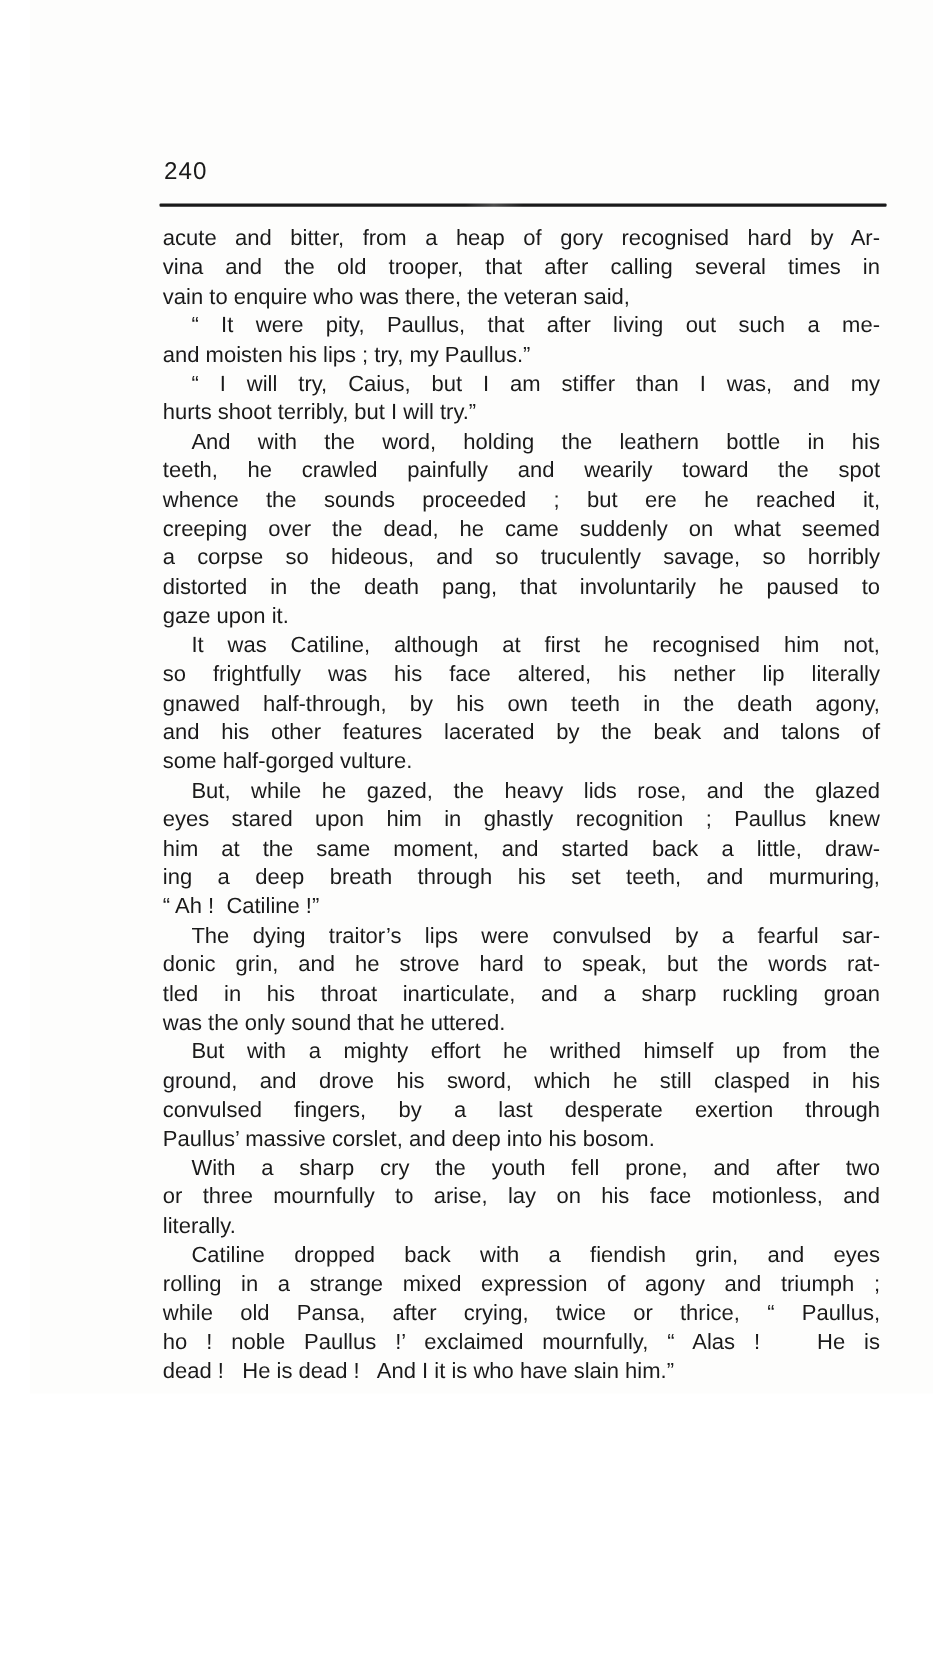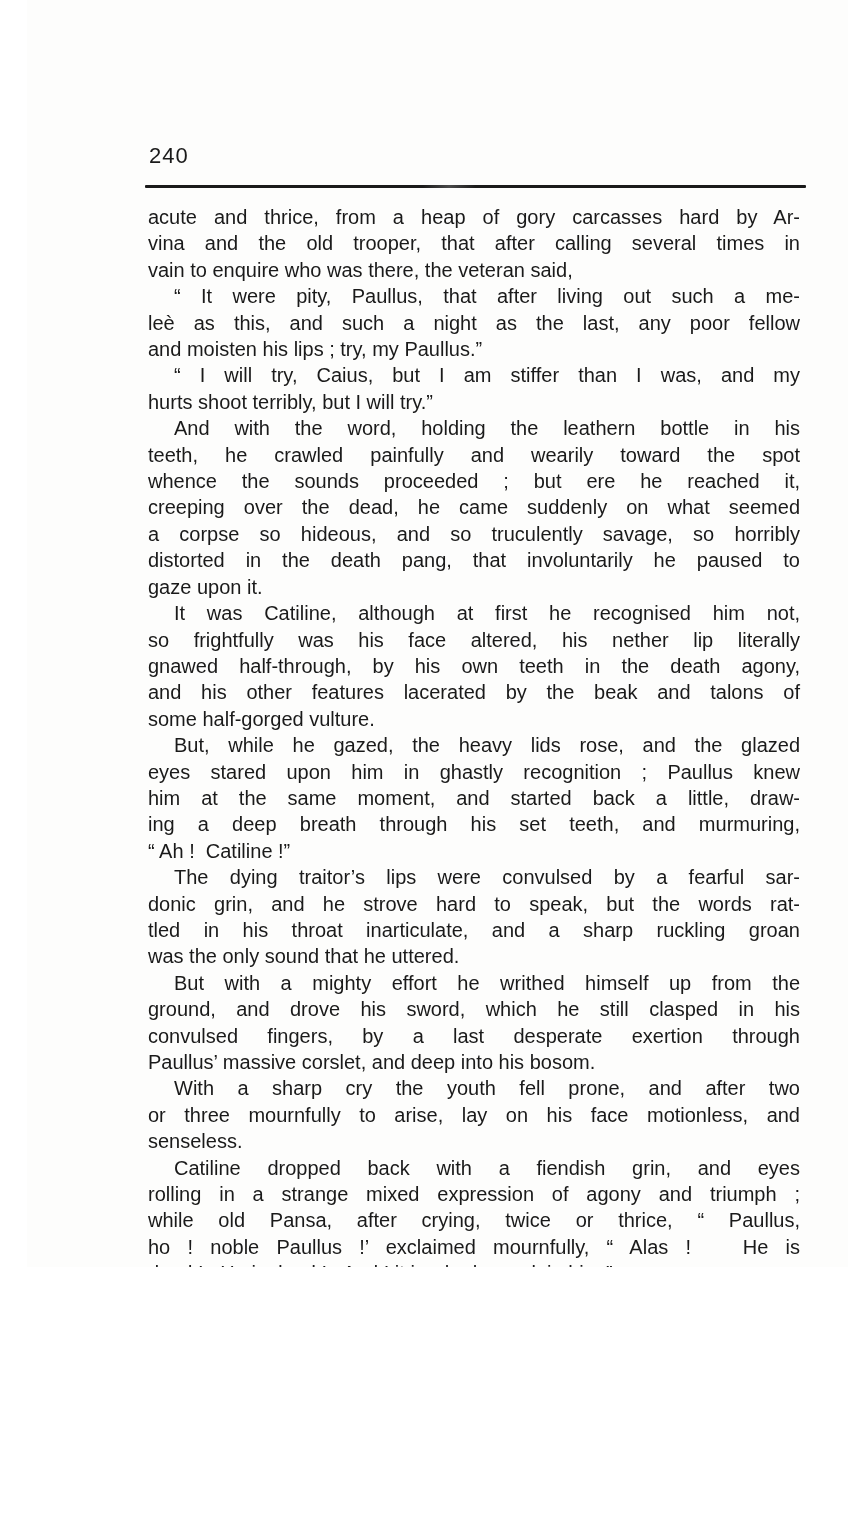--- a/index.html
+++ b/index.html
@@ -77,27 +77,26 @@
 </head>
 <body>
 
 <div class="sheet">
   <div class="running-head">
     <span class="page-number">240</span>
   </div>
   <div class="head-rule"></div>
   <main class="body-text" id="page-text">
       <div class="para">
-        <div class="line">acute and thrice, from a heap of gory carcasses hard by Ar-</div>
+        <div class="line">acute and bitter, from a heap of gory recognised hard by Ar-</div>
         <div class="line">vina and the old trooper, that after calling several times in</div>
         <div class="line last">vain to enquire who was there, the veteran said,</div>
       </div>
       <div class="para">
         <div class="line indent">“ It were pity, Paullus, that after living out such a me-</div>
-        <div class="line">leè as this, and such a night as the last, any poor fellow</div>
         <div class="line last">and moisten his lips ; try, my Paullus.”</div>
       </div>
       <div class="para">
         <div class="line indent">“ I will try, Caius, but I am stiffer than I was, and my</div>
         <div class="line last">hurts shoot terribly, but I will try.”</div>
       </div>
       <div class="para">
         <div class="line indent">And with the word, holding the leathern bottle in his</div>
         <div class="line">teeth, he crawled painfully and wearily toward the spot</div>
         <div class="line">whence the sounds proceeded ; but ere he reached it,</div>
@@ -128,21 +127,21 @@
       </div>
       <div class="para">
         <div class="line indent">But with a mighty effort he writhed himself up from the</div>
         <div class="line">ground, and drove his sword, which he still clasped in his</div>
         <div class="line">convulsed fingers, by a last desperate exertion through</div>
         <div class="line last">Paullus’ massive corslet, and deep into his bosom.</div>
       </div>
       <div class="para">
         <div class="line indent">With a sharp cry the youth fell prone, and after two</div>
         <div class="line">or three mournfully to arise, lay on his face motionless, and</div>
-        <div class="line last">senseless.</div>
+        <div class="line last">literally.</div>
       </div>
       <div class="para">
         <div class="line indent">Catiline dropped back with a fiendish grin, and eyes</div>
         <div class="line">rolling in a strange mixed expression of agony and triumph ;</div>
         <div class="line">while old Pansa, after crying, twice or thrice, “ Paullus,</div>
         <div class="line">ho ! noble Paullus !’ exclaimed mournfully, “ Alas !   He is</div>
         <div class="line last">dead !   He is dead !   And I it is who have slain him.”</div>
       </div>
     </main>
 </div>

